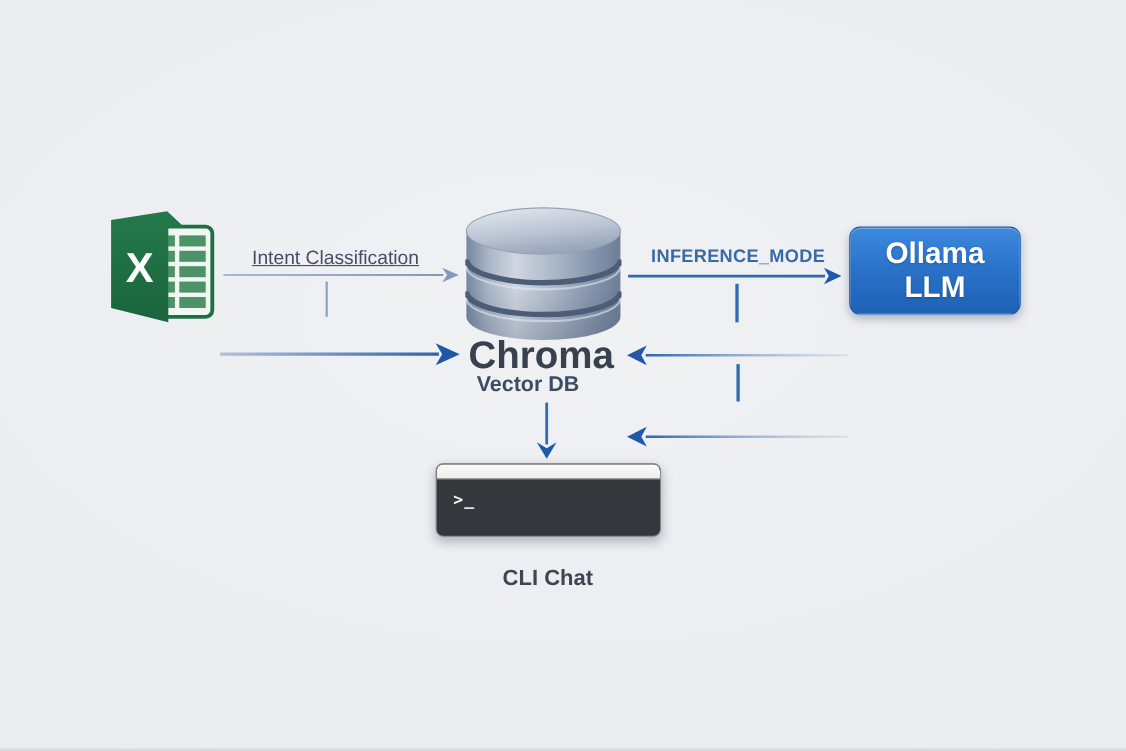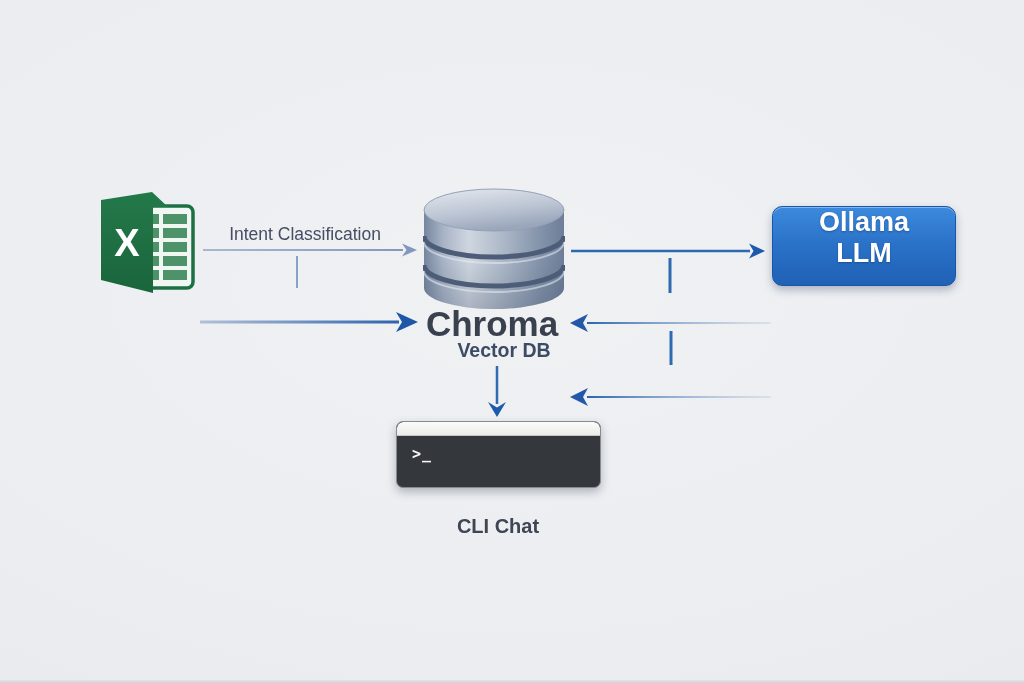--- a/index.html
+++ b/index.html
@@ -10,34 +10,34 @@
   }
   .stage .bottom-edge{
     position:absolute;left:0;right:0;bottom:0;height:3px;
     background:linear-gradient(180deg,#e2e4e7 0%, #d7dade 60%, #cfd2d6 100%);
   }
   .abs{position:absolute;}
   .lbl{
     position:absolute;transform:translate(-50%,-50%);
     white-space:nowrap;line-height:1.15;
   }
-  .lbl-intent{font-size:17.5px;color:#454e63;}
+  .lbl-intent{font-size:17.5px;color:#454e63;text-decoration:underline;}
   .lbl-mode{font-size:17px;font-weight:bold;color:#2563ae;letter-spacing:.3px;}
   .lbl-inference{font-size:16.5px;font-weight:bold;color:#3a6aa6;letter-spacing:.3px;}
   .lbl-plain{font-size:19px;color:#4f5c75;}
   .lbl-chroma{font-size:35px;font-weight:bold;color:#39404e;}
   .lbl-chroma-sub{font-size:19.5px;font-weight:600;color:#3c4c64;}
   .lbl-cli{font-size:20px;font-weight:600;color:#3e4653;}
 
   .ollama-box{
-    left:772px;top:206px;width:184px;height:80px;border-radius:10px;
+    left:772px;top:206px;width:156px;height:80px;border-radius:10px;
     background:linear-gradient(180deg,#3c8add 0%, #2a72c8 48%, #1f61b5 100%);
     border:1px solid #1857a8;
     box-shadow:0 4px 9px rgba(50,70,100,.35), inset 0 1px 0 rgba(255,255,255,.38);
-    display:flex;flex-direction:column;align-items:center;justify-content:flex-start;
+    display:flex;flex-direction:column;align-items:center;justify-content:center;
     color:#fff;font-size:27px;font-weight:bold;line-height:31px;
     text-shadow:0 1px 2px rgba(15,45,90,.45);
     box-sizing:border-box;
   }
 
   .terminal{
     left:396px;top:421px;width:205px;height:67px;border-radius:7px;
     background:#34373c;border:1px solid #888b8f;box-sizing:border-box;
     box-shadow:0 4px 10px rgba(60,70,90,.35);
     overflow:hidden;
@@ -184,20 +184,21 @@
     <span>Ollama</span>
     <span>LLM</span>
   </div>
 
   <div class="abs terminal">
     <div class="titlebar"></div>
     <div class="prompt">&gt;_</div>
   </div>
 
   <div class="lbl lbl-intent" style="left:305px;top:234px;">Intent Classification</div>
+  <div class="lbl lbl-inference" style="left:671px;top:234px;">INFERENCE_MODE</div>
 
   <div class="lbl lbl-chroma" style="left:492px;top:324px;">Chroma</div>
-  <div class="lbl lbl-chroma-sub" style="left:504px;top:350px;">Vector DB</div>
+  <div class="lbl lbl-chroma-sub" style="left:480px;top:350px;">Vector DB</div>
 
   <div class="lbl lbl-cli" style="left:498px;top:506px;margin-top:20px;">CLI Chat</div>
 
   <div class="bottom-edge"></div>
 </div>
 
 </body></html>

